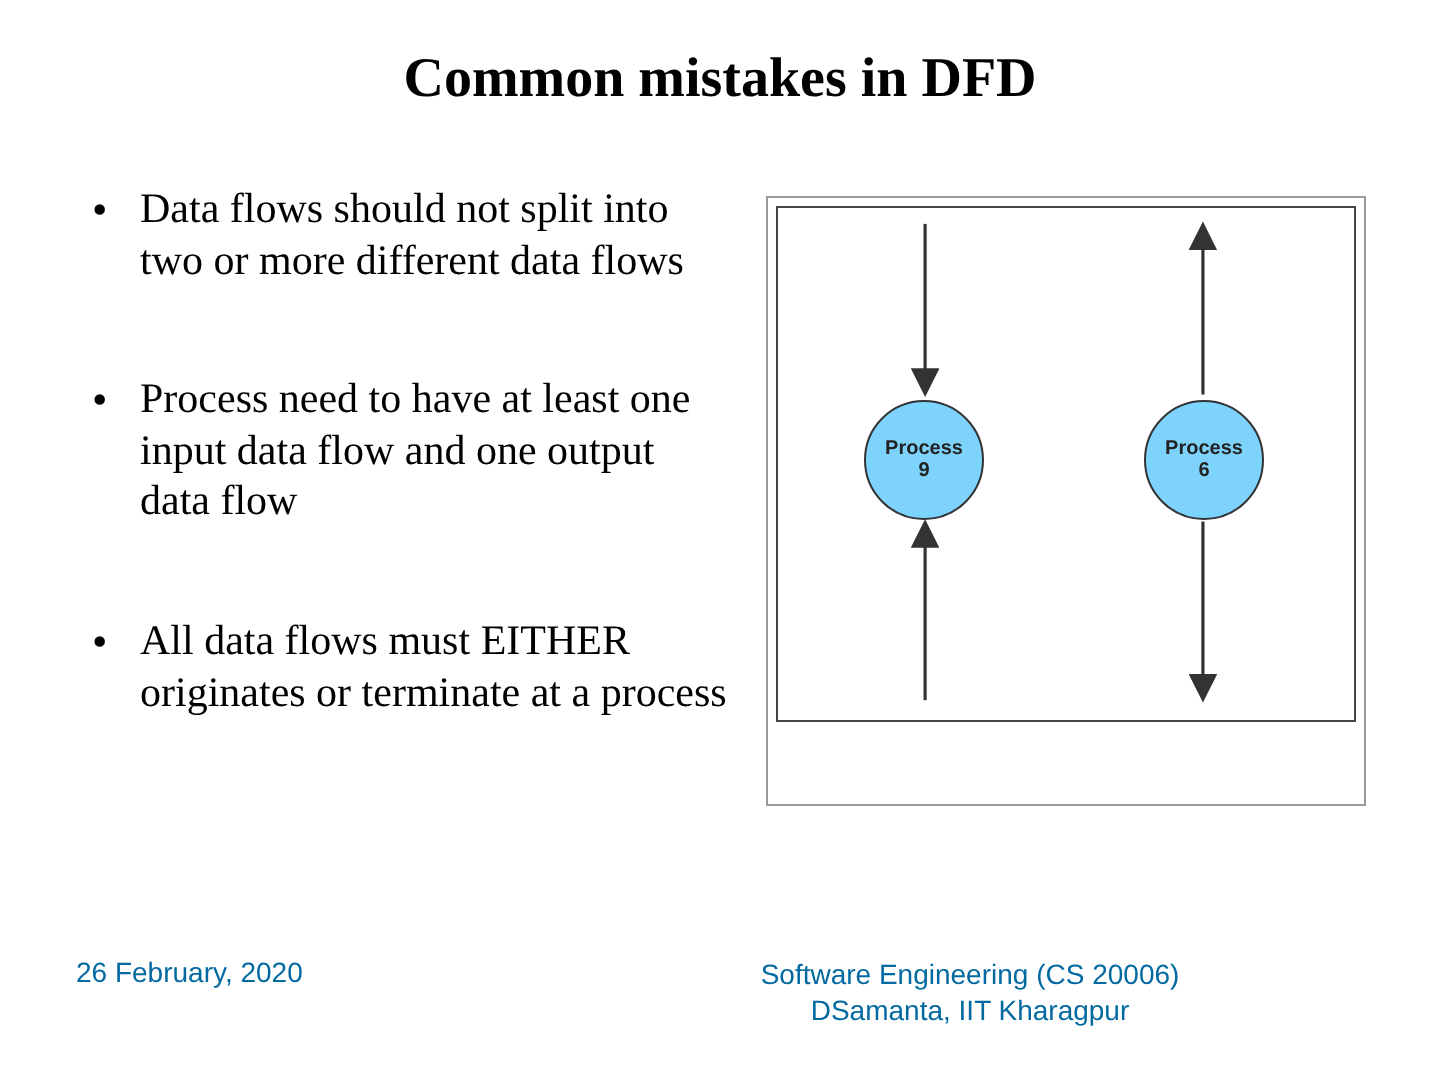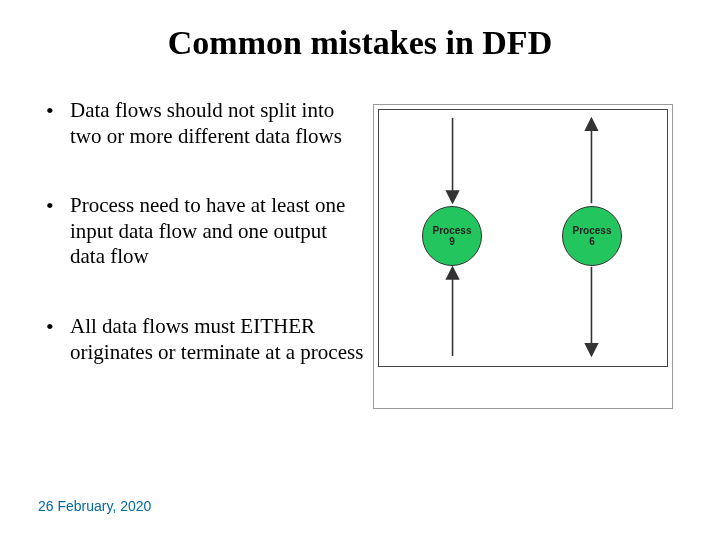--- a/index.html
+++ b/index.html
@@ -7,27 +7,28 @@
     width: 720px;
     height: 540px;
     background: #fff;
     font-family: "Times New Roman", Times, serif;
     color: #000;
     position: relative;
     overflow: hidden;
   }
   .title {
     text-align: center;
-    font-size: 34px;
+    font-size: 28px;
     font-weight: bold;
     padding-top: 24px;
   }
   .content {
     display: flex;
     padding-top: 36px;
+    gap: 10px;
   }
   .bullets {
     width: 365px;
     padding-left: 38px;
   }
   .bullets ul {
     list-style: none;
   }
   .bullets li {
     position: relative;
@@ -55,21 +56,21 @@
     border: 1px solid #444;
     height: 258px;
     position: relative;
   }
   .process-circle {
     position: absolute;
     width: 60px;
     height: 60px;
     border: 1.5px solid #333;
     border-radius: 50%;
-    background: #22c55e;
+    background: #7dd3fc;
     display: flex;
     flex-direction: column;
     align-items: center;
     justify-content: center;
     font-family: Arial, Helvetica, sans-serif;
     font-size: 10px;
     font-weight: bold;
     line-height: 1.15;
     text-align: center;
     color: #222;
@@ -130,13 +131,17 @@
       <div class="process-circle" style="left:183px; top:96px;">
         <span>Process</span>
         <span>6</span>
       </div>
     </div>
   </div>
 </div>
 
 <div class="footer">
   <div class="footer-date">26 February, 2020</div>
+  <div class="footer-center">
+    <div>Software Engineering (CS 20006)</div>
+    <div>DSamanta, IIT Kharagpur</div>
+  </div>
 </div>
 
 </body></html>

